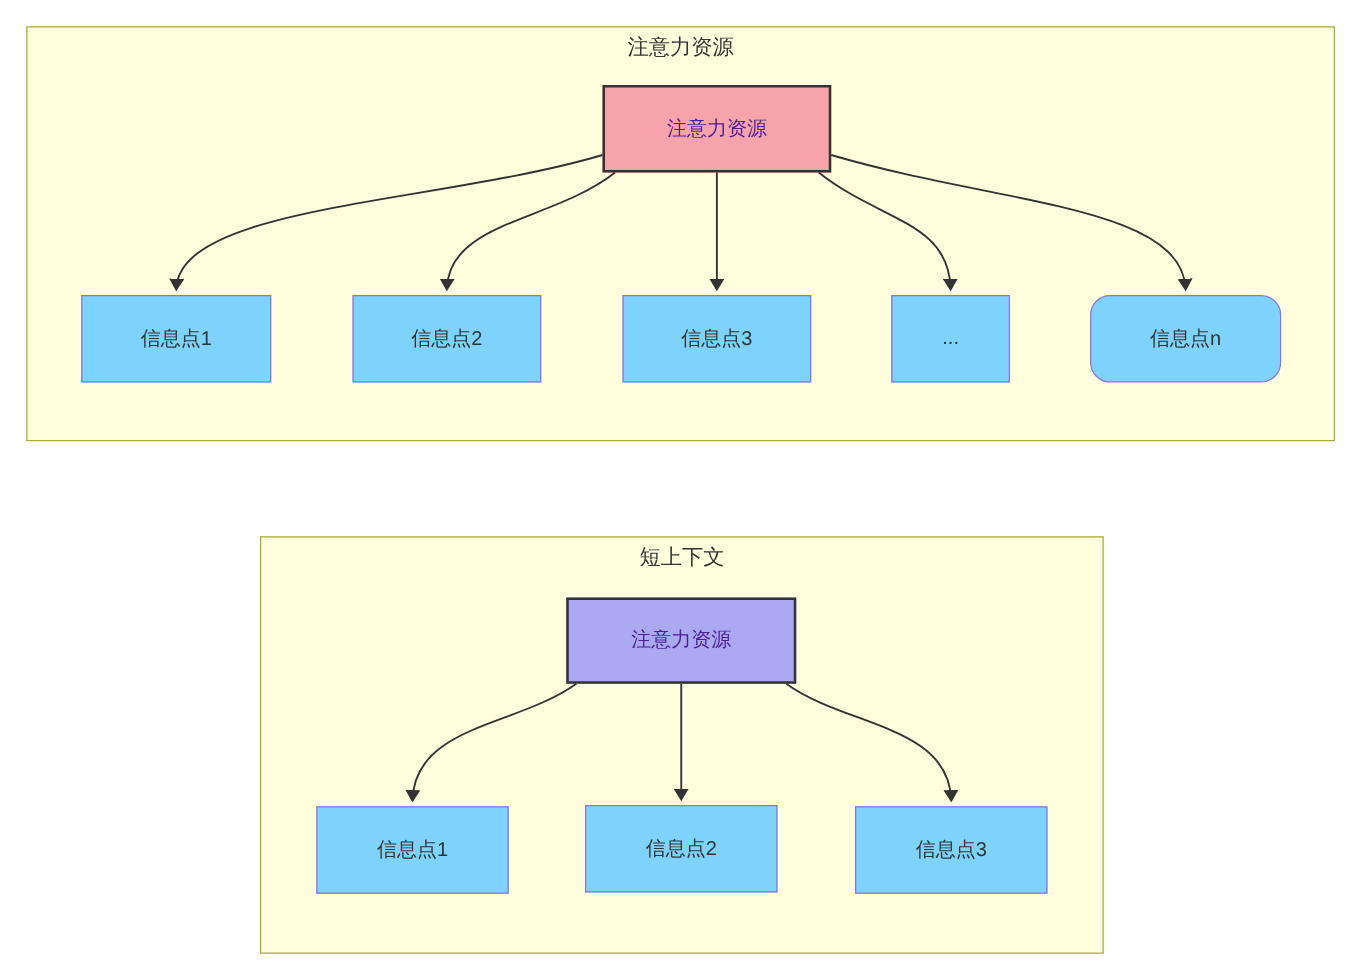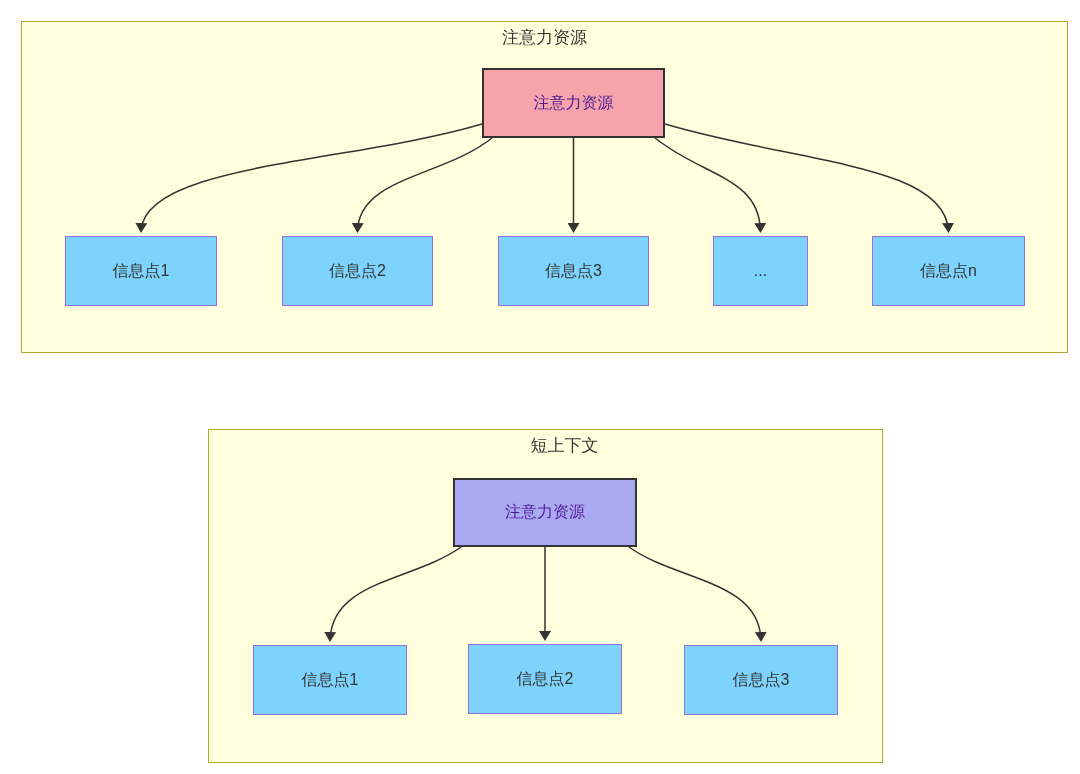--- a/index.html
+++ b/index.html
@@ -44,27 +44,27 @@
   </div>
   <div class="node-box" style="left:282px;top:236px;width:151px;height:70px;">
     <span>信息点2</span>
   </div>
   <div class="node-box" style="left:498px;top:236px;width:151px;height:70px;">
     <span>信息点3</span>
   </div>
   <div class="node-box" style="left:713px;top:236px;width:95px;height:70px;">
     <span>...</span>
   </div>
-  <div class="node-box" style="left:872px;top:236px;width:153px;height:70px;">
+  <div class="node-box" style="left:872px;top:236px;width:153px;height:70px;border-radius:16px;">
     <span>信息点n</span>
   </div>
 
   <div class="cluster" style="left: 208px; top: 429px; width: 675px; height: 334px; background-color: rgb(255, 255, 222);"></div>
 
-  <div class="cluster-title" style="left:208px;top:435px;width:675px;margin-left:19px;">短上下文</div>
+  <div class="cluster-title" style="left:208px;top:435px;width:675px;">短上下文</div>
 
   <div class="attn-box" style="left: 453px; top: 478px; width: 184px; height: 69px; background-color: rgb(171, 169, 242);">
     <span>注意力资源</span>
   </div>
 
   <div class="node-box" style="left:253px;top:645px;width:154px;height:70px;">
     <span>信息点1</span>
   </div>
   <div class="node-box" style="left:468px;top:644px;width:154px;height:70px;">
     <span>信息点2</span>

